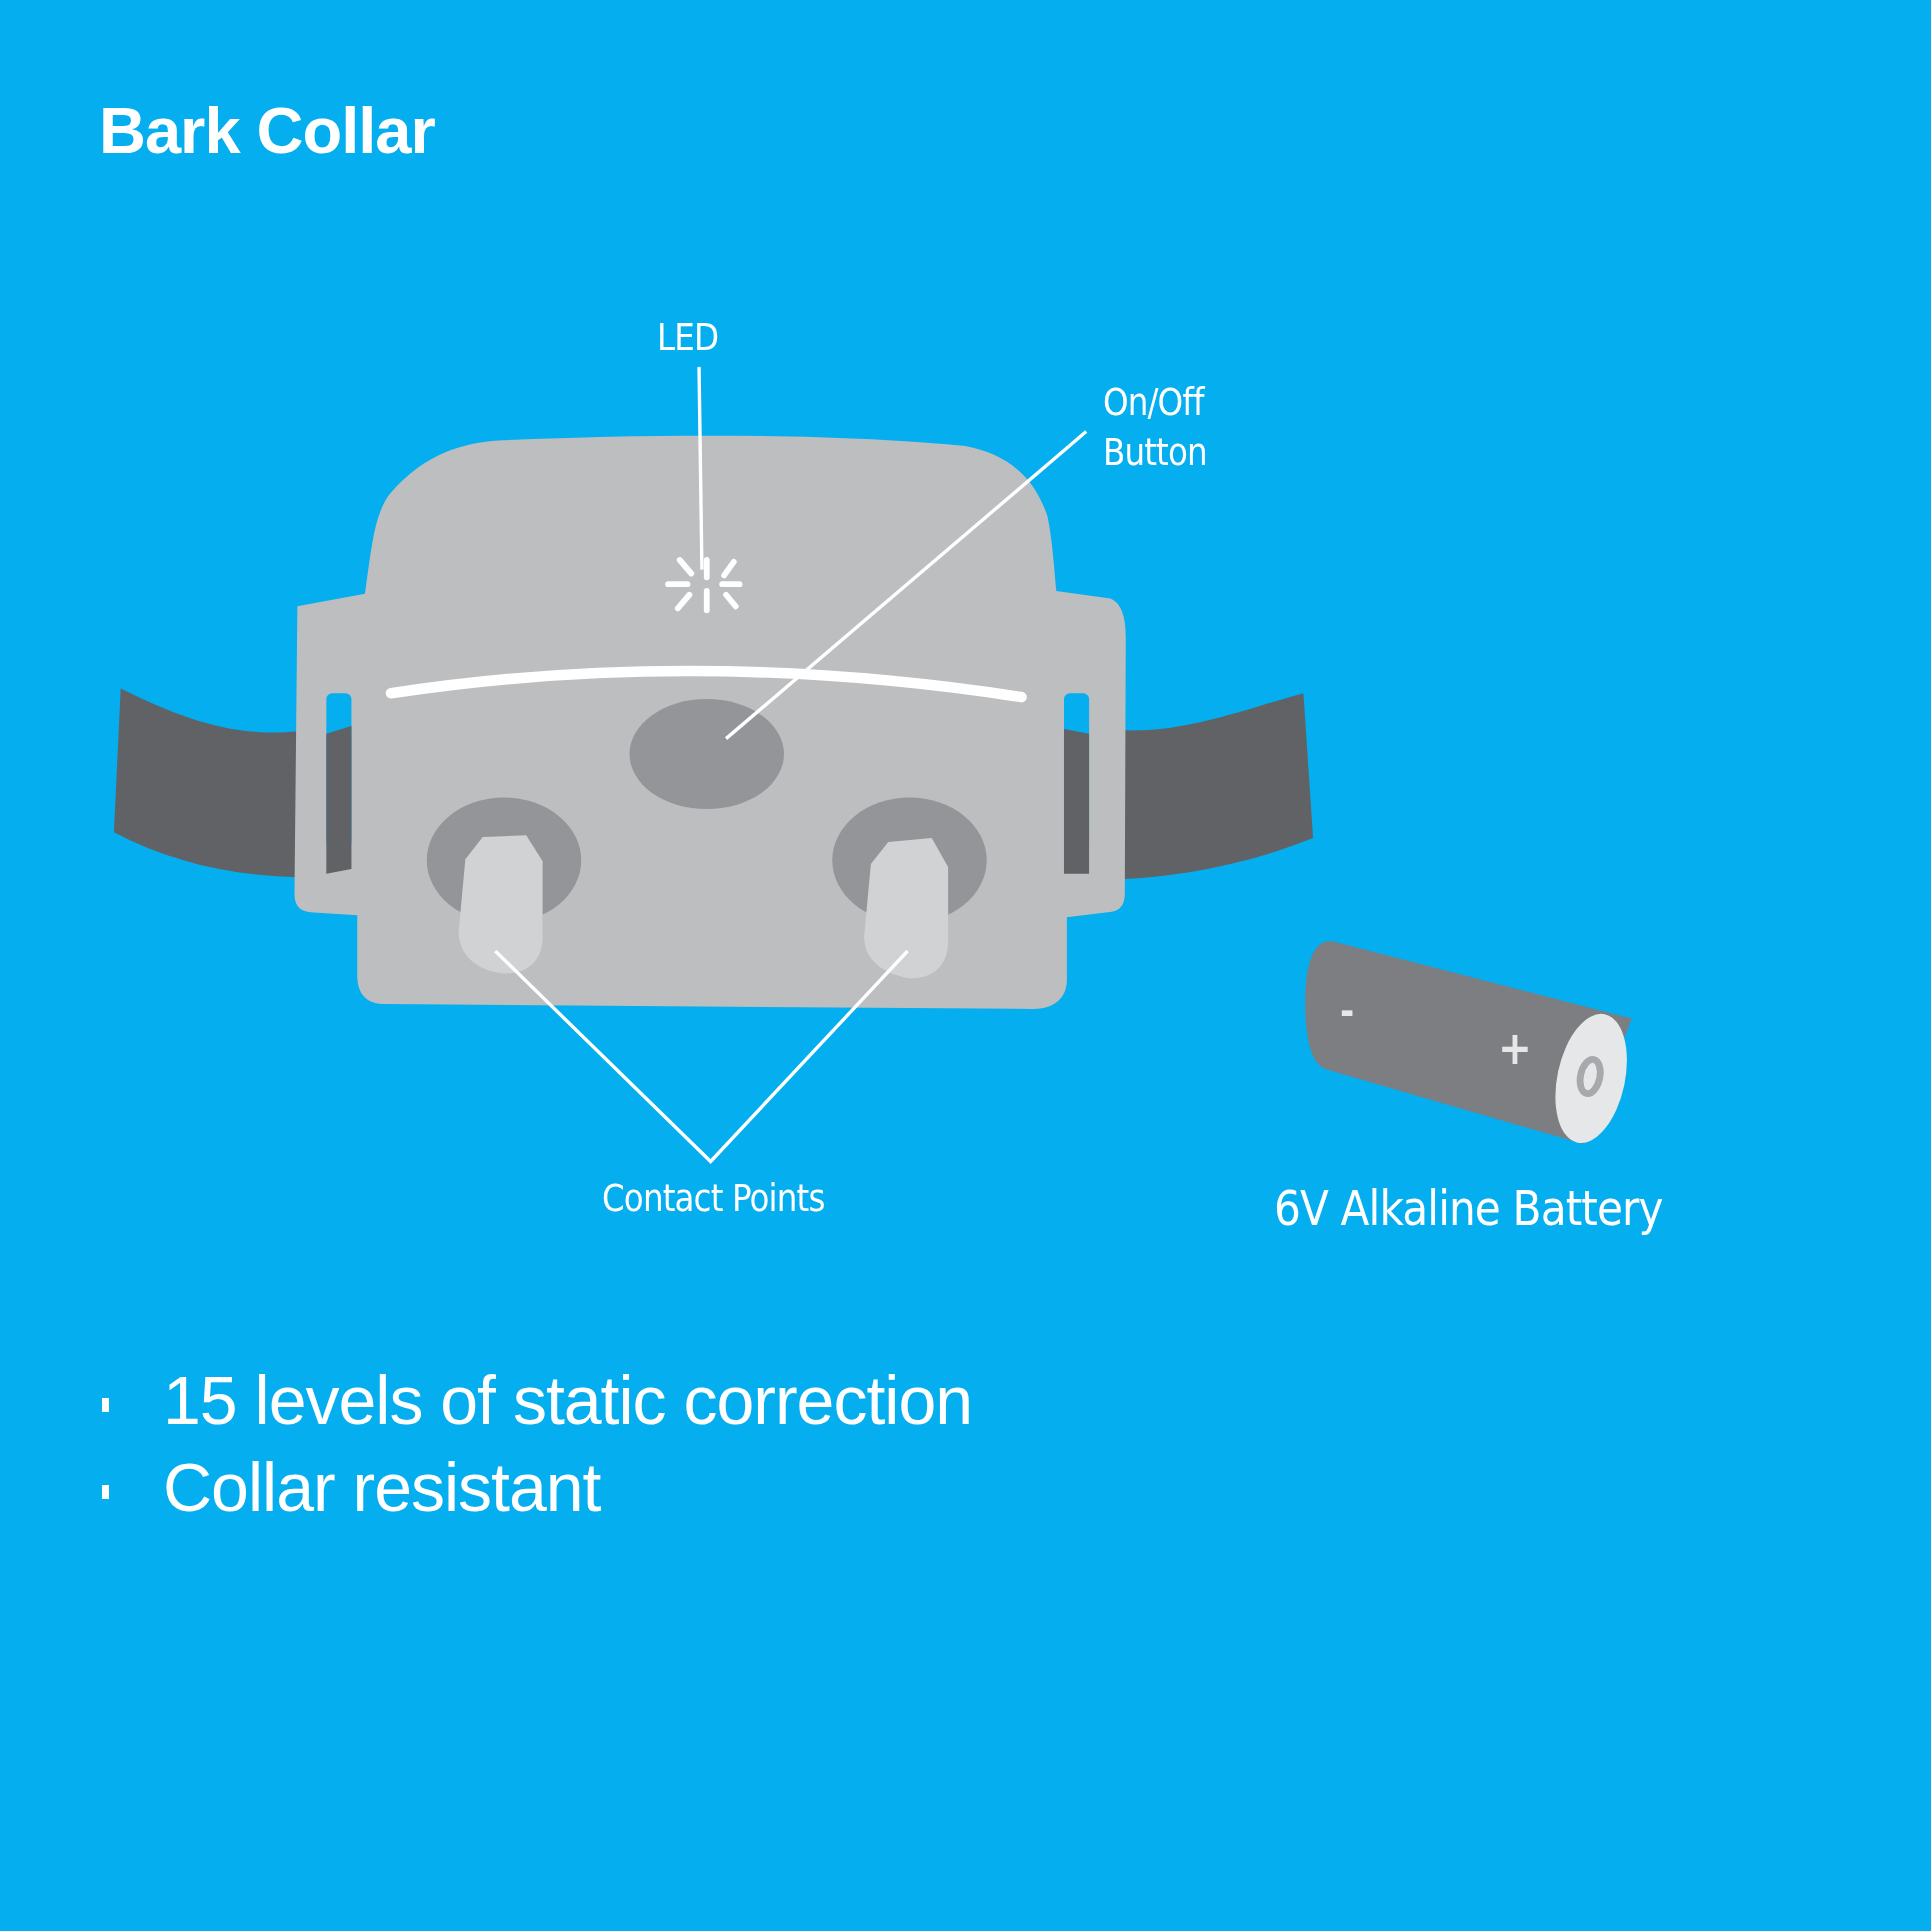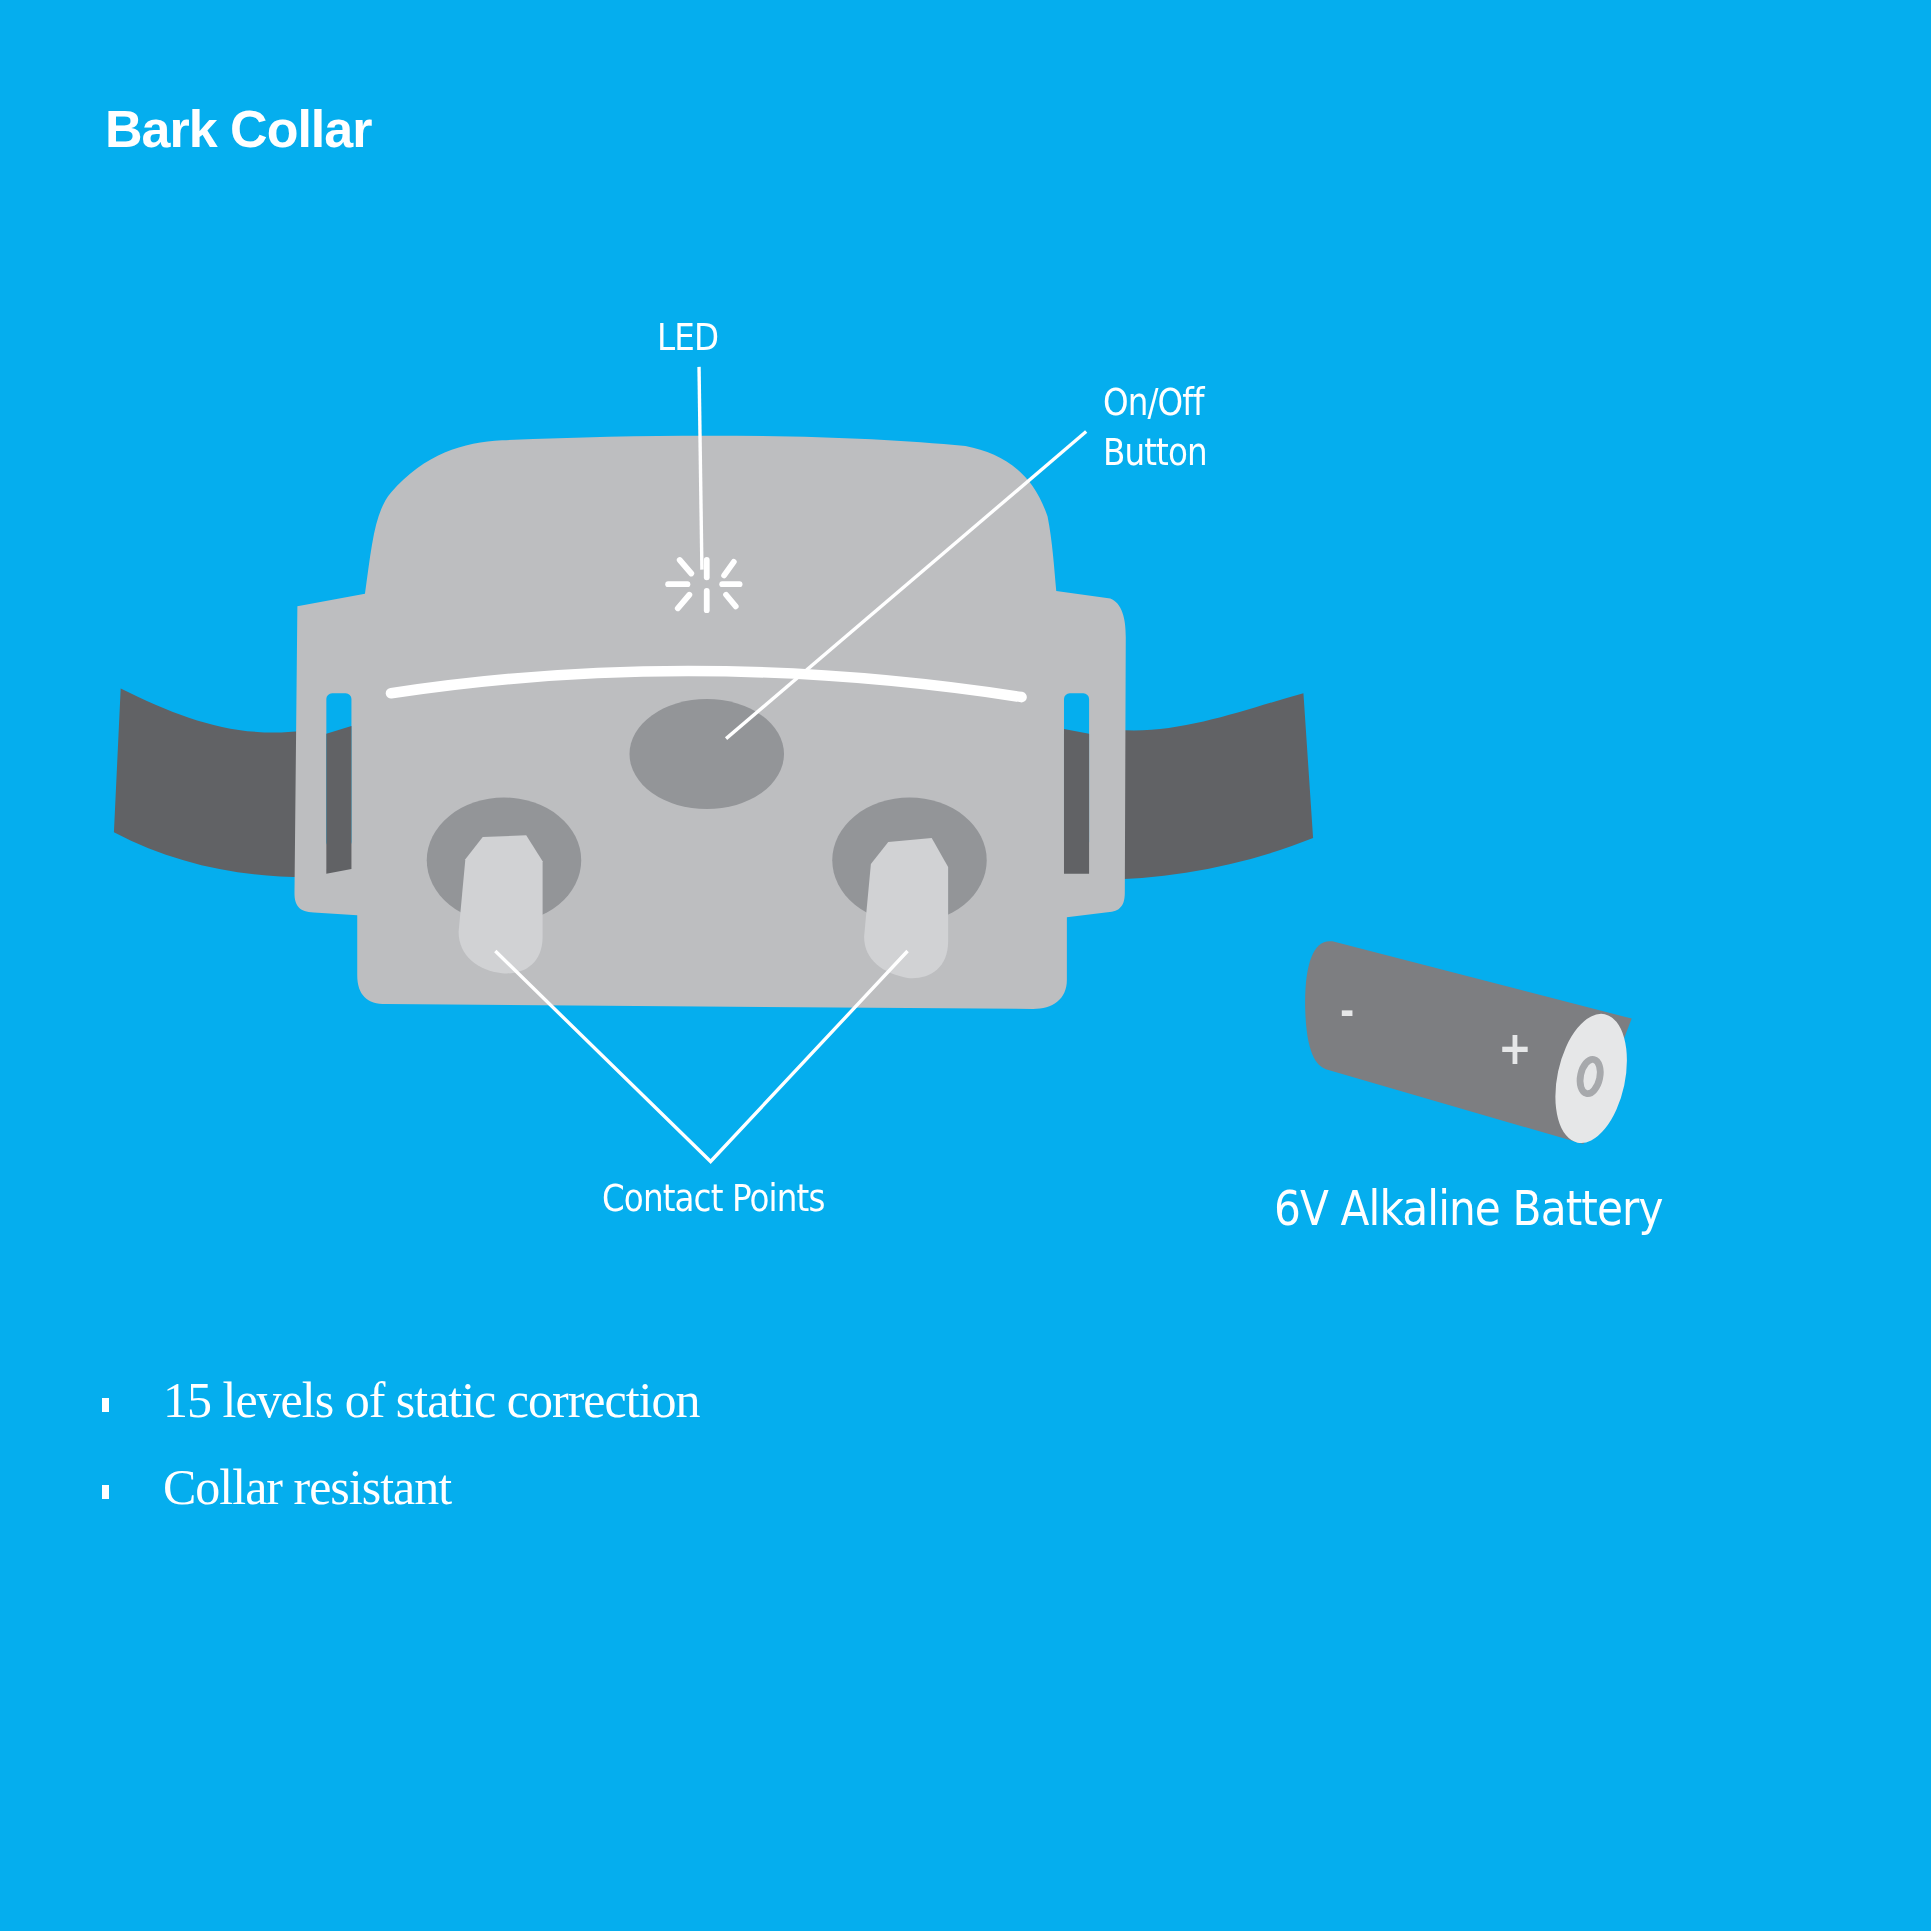--- a/index.html
+++ b/index.html
@@ -1,22 +1,22 @@
 <!DOCTYPE html>
 <html><head>
 <meta charset="utf-8">
 <style>
   html, body { margin:0; padding:0; }
   body { width:1931px; height:1931px; background:#05aeee; position:relative; overflow:hidden; font-family:"Liberation Sans", "DejaVu Sans", sans-serif; color:#fff; }
-  .title { position:absolute; left:95px; top:89px; font-size:52px; font-weight:bold; letter-spacing:-1px; margin:10px; }
+  .title { position:absolute; left:95px; top:89px; font-size:65px; font-weight:bold; letter-spacing:-1px; margin:4px; }
   svg.diagram { position:absolute; left:0; top:0; width:1931px; height:1931px; }
   .label { position:absolute; font-family:"DejaVu Sans", sans-serif; font-size:37px; line-height:50px; letter-spacing:-1px; transform:scaleX(0.88); transform-origin:left top; }
   .battery-label { font-size:48px; }
   ul.features { position:absolute; left:97px; top:1357px; margin:0; padding:0; list-style:none; }
-  ul.features li { font-family:Liberation Serif, serif; font-size:50px; line-height:87px; letter-spacing:-1px; position:relative; padding-left:66px; white-space:nowrap; }
+  ul.features li { font-family:Liberation Sans, sans-serif; font-size:68px; line-height:87px; letter-spacing:-1px; position:relative; padding-left:66px; white-space:nowrap; }
   ul.features li .bullet { position:absolute; left:4.8px; top:41px; width:7.7px; height:13.5px; background:#fff; }
 </style>
 </head>
 <body>
 
 <h1 class="title">Bark Collar</h1>
 
 <svg class="diagram" viewBox="0 0 2000 2000">
 
   <g>

